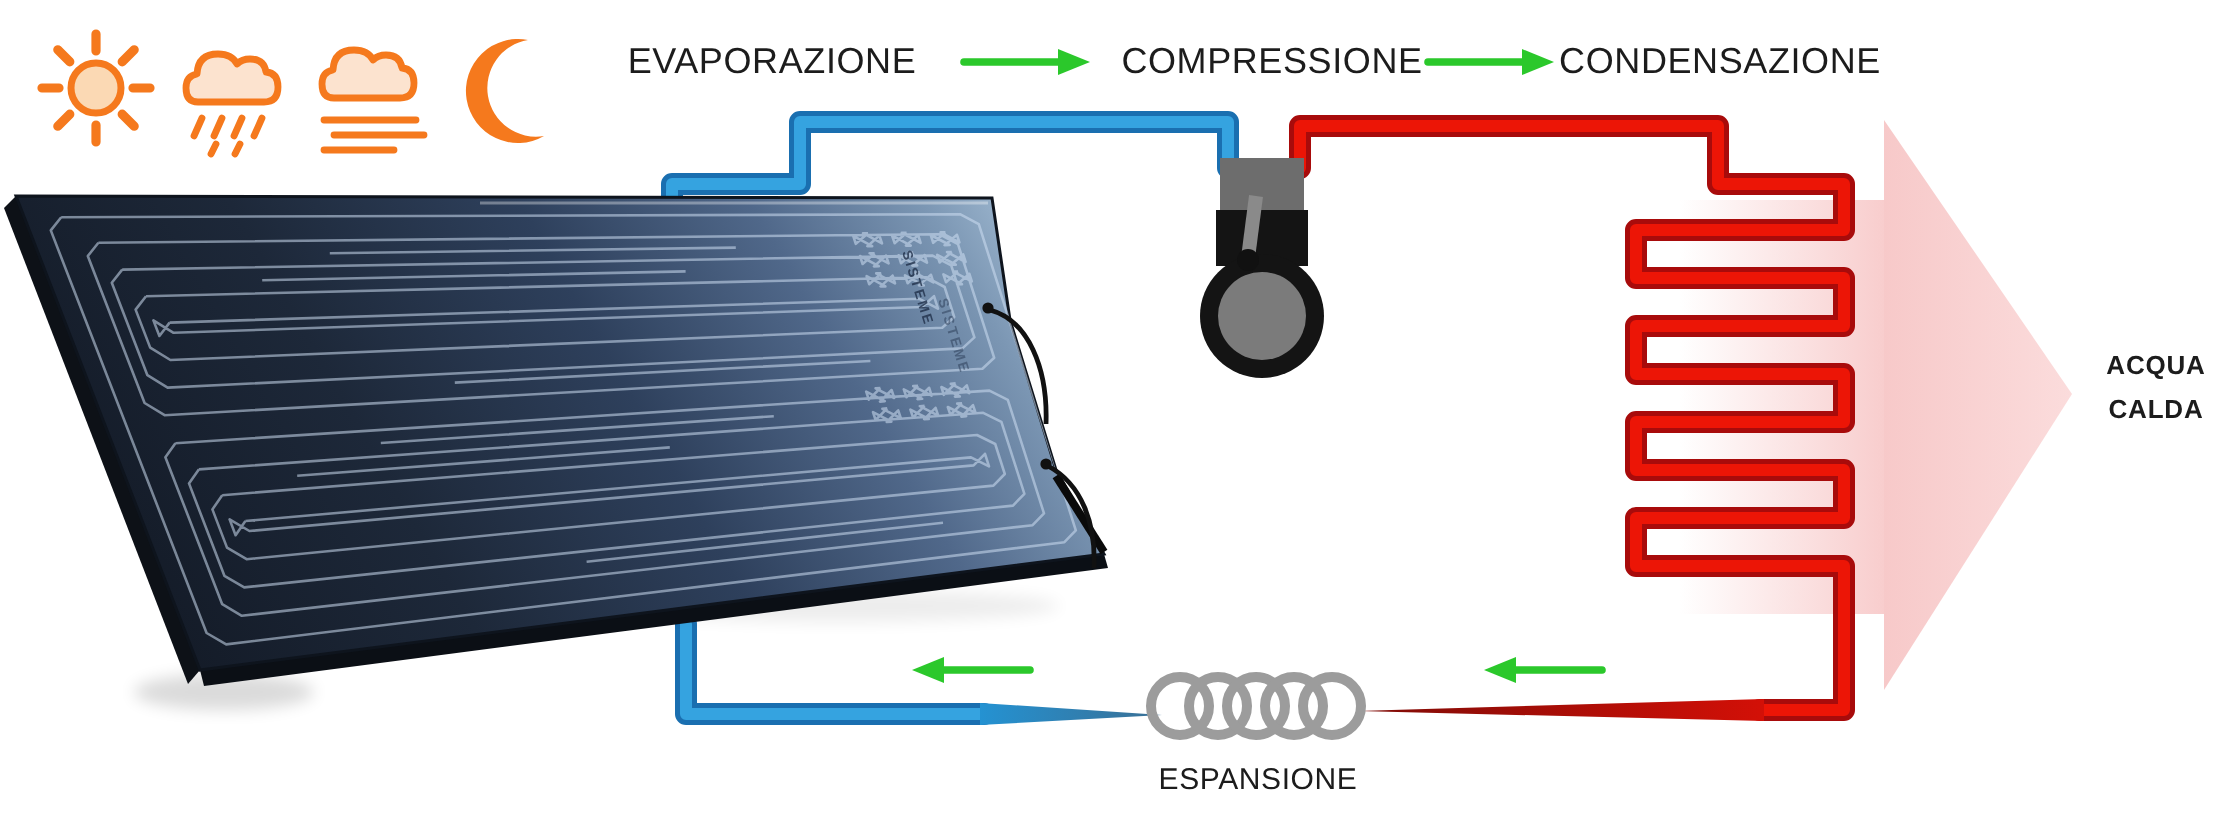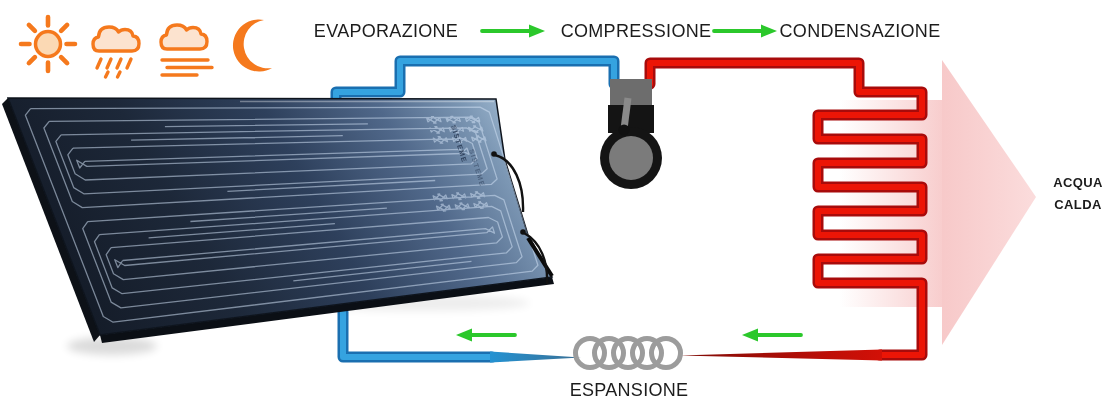--- a/index.html
+++ b/index.html
@@ -1,21 +1,21 @@
 <!DOCTYPE html>
 <html><head>
 <meta charset="utf-8">
 <style>
   html,body{margin:0;padding:0;background:#fff;}
   .stage{position:relative;width:1120px;height:420px;background:#ffffff;overflow:hidden;
          font-family:"Liberation Sans",sans-serif;}
   svg{position:absolute;left:0;top:0;}
   .lbl{position:absolute;transform:translate(-50%,-50%);font-weight:400;font-size:18px;
        letter-spacing:.3px;color:#1c1c1c;white-space:nowrap;}
-  .lbl.small{font-size:18px;}
+  .lbl.small{font-size:15px;}
   .hotwater{position:absolute;transform:translate(-50%,-50%);text-align:center;
             font-weight:800;font-size:13px;line-height:22px;color:#1c1c1c;letter-spacing:.4px;}
 </style>
 </head>
 <body>
 
 <div class="stage">
 
 <svg width="1120" height="420" viewBox="0 0 1120 420">
   <defs>

